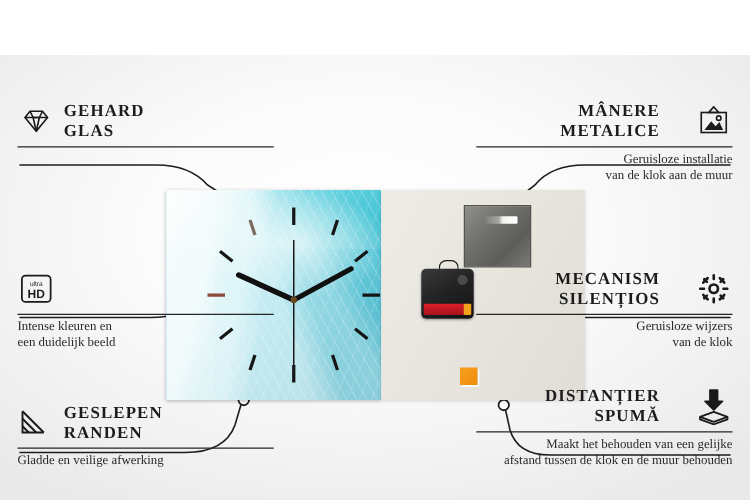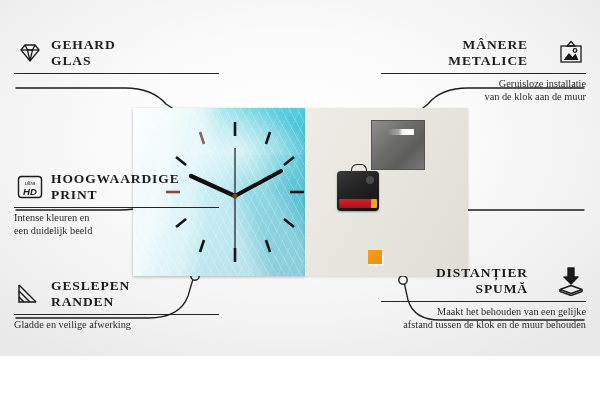--- a/index.html
+++ b/index.html
@@ -14,20 +14,21 @@
     font-family: "Liberation Serif", serif;
     background: #ffffff;
   }
   #stage {
     position: relative;
     width: 600px;
     height: 356px;
     background:
       radial-gradient(ellipse 420px 260px at 48% 40%, #ffffff 0%, #fbfbfb 42%, #f2f2f2 72%, #e9e9e9 100%);
     overflow: hidden;
+    margin-top: 44px;
   }
 
   
   #connectors {
     position: absolute;
     left: 0; top: 0;
     width: 600px; height: 400px;
     pointer-events: none;
   }
 
@@ -48,23 +49,22 @@
   .feature.right .feat-head {
     flex-direction: row-reverse;
     gap: 28px;
   }
   .feat-icon {
     flex: 0 0 auto;
     width: 30px;
     height: 30px;
     display: flex;
     align-items: center;
-    justify-content: flex-end;
+    justify-content: center;
     color: #1a1a1a;
-    font-style: italic;
   }
   .feat-icon svg { display: block; }
   .feat-title {
     font-family: "Liberation Serif", serif;
     font-size: 13.5px;
     font-weight: bold;
     letter-spacing: 0.9px;
     line-height: 1.18;
     color: #1c1c1c;
     text-transform: uppercase;
@@ -339,24 +339,20 @@
 
   <div class="feature left" id="feat-print">
     <div class="feat-head">
       <span class="feat-icon">
         <svg width="28" height="26" viewBox="0 0 28 26">
           <rect x="2.5" y="2.5" width="23" height="21" rx="3" ry="3" fill="none" stroke="#1a1a1a" stroke-width="1.4"></rect>
           <text x="14" y="11" text-anchor="middle" font-family="Liberation Sans, sans-serif" font-size="5.2" fill="#1a1a1a">ultra</text>
           <text x="14" y="20.5" text-anchor="middle" font-family="Liberation Sans, sans-serif" font-size="9.6" font-weight="bold" fill="#1a1a1a">HD</text>
         </svg>
       </span>
-      <span class="feat-title">
-        <span>HOOGWAARDIGE</span><br>
-        <span>PRINT</span>
-      </span>
     </div>
     <div class="feat-rule"></div>
     <div class="feat-desc">
       <span>Intense kleuren en</span><br>
       <span>een duidelijk beeld</span>
     </div>
   </div>
 
   <div class="feature left" id="feat-edges">
     <div class="feat-head">
@@ -394,20 +390,42 @@
         <span>METALICE</span>
       </span>
     </div>
     <div class="feat-rule"></div>
     <div class="feat-desc">
       <span>Geruisloze installatie</span><br>
       <span>van de klok aan de muur</span>
     </div>
   </div>
 
+  <div class="feature right" id="feat-mech">
+    <div class="feat-head">
+      <span class="feat-icon">
+        <svg width="28" height="28" viewBox="0 0 28 28" fill="none" stroke="#1a1a1a" stroke-width="2.1" stroke-linecap="round" stroke-linejoin="round">
+          <circle cx="14" cy="14" r="3.4"></circle>
+          <path d="M14 3.2 L14 6.2 M14 21.8 L14 24.8 M3.2 14 L6.2 14 M21.8 14 L24.8 14
+                   M6.4 6.4 L8.5 8.5 M19.5 19.5 L21.6 21.6 M21.6 6.4 L19.5 8.5 M8.5 19.5 L6.4 21.6"></path>
+          <path d="M9.1 5.6 A9.4 9.4 0 0 0 5.6 9.1 M22.4 9.1 A9.4 9.4 0 0 0 18.9 5.6
+                   M5.6 18.9 A9.4 9.4 0 0 0 9.1 22.4 M18.9 22.4 A9.4 9.4 0 0 0 22.4 18.9"></path>
+        </svg>
+      </span>
+      <span class="feat-title">
+        <span>MECANISM</span><br>
+        <span>SILENȚIOS</span>
+      </span>
+    </div>
+    <div class="feat-rule"></div>
+    <div class="feat-desc">
+      <span>Geruisloze wijzers</span><br>
+      <span>van de klok</span>
+    </div>
+  </div>
 
   <div class="feature right" id="feat-spacer">
     <div class="feat-head">
       <span class="feat-icon">
         <svg width="30" height="30" viewBox="0 0 30 30" fill="none" stroke="#1a1a1a" stroke-width="1.4" stroke-linejoin="round">
           <path d="M12 2 L18 2 L18 11 L22 11 L15 18 L8 11 L12 11 Z" fill="#1a1a1a"></path>
           <path d="M15 19.5 L26 23.5 L15 27.5 L4 23.5 Z"></path>
           <path d="M4 23.5 L4 25.5 L15 29.5 L26 25.5 L26 23.5"></path>
         </svg>
       </span>

